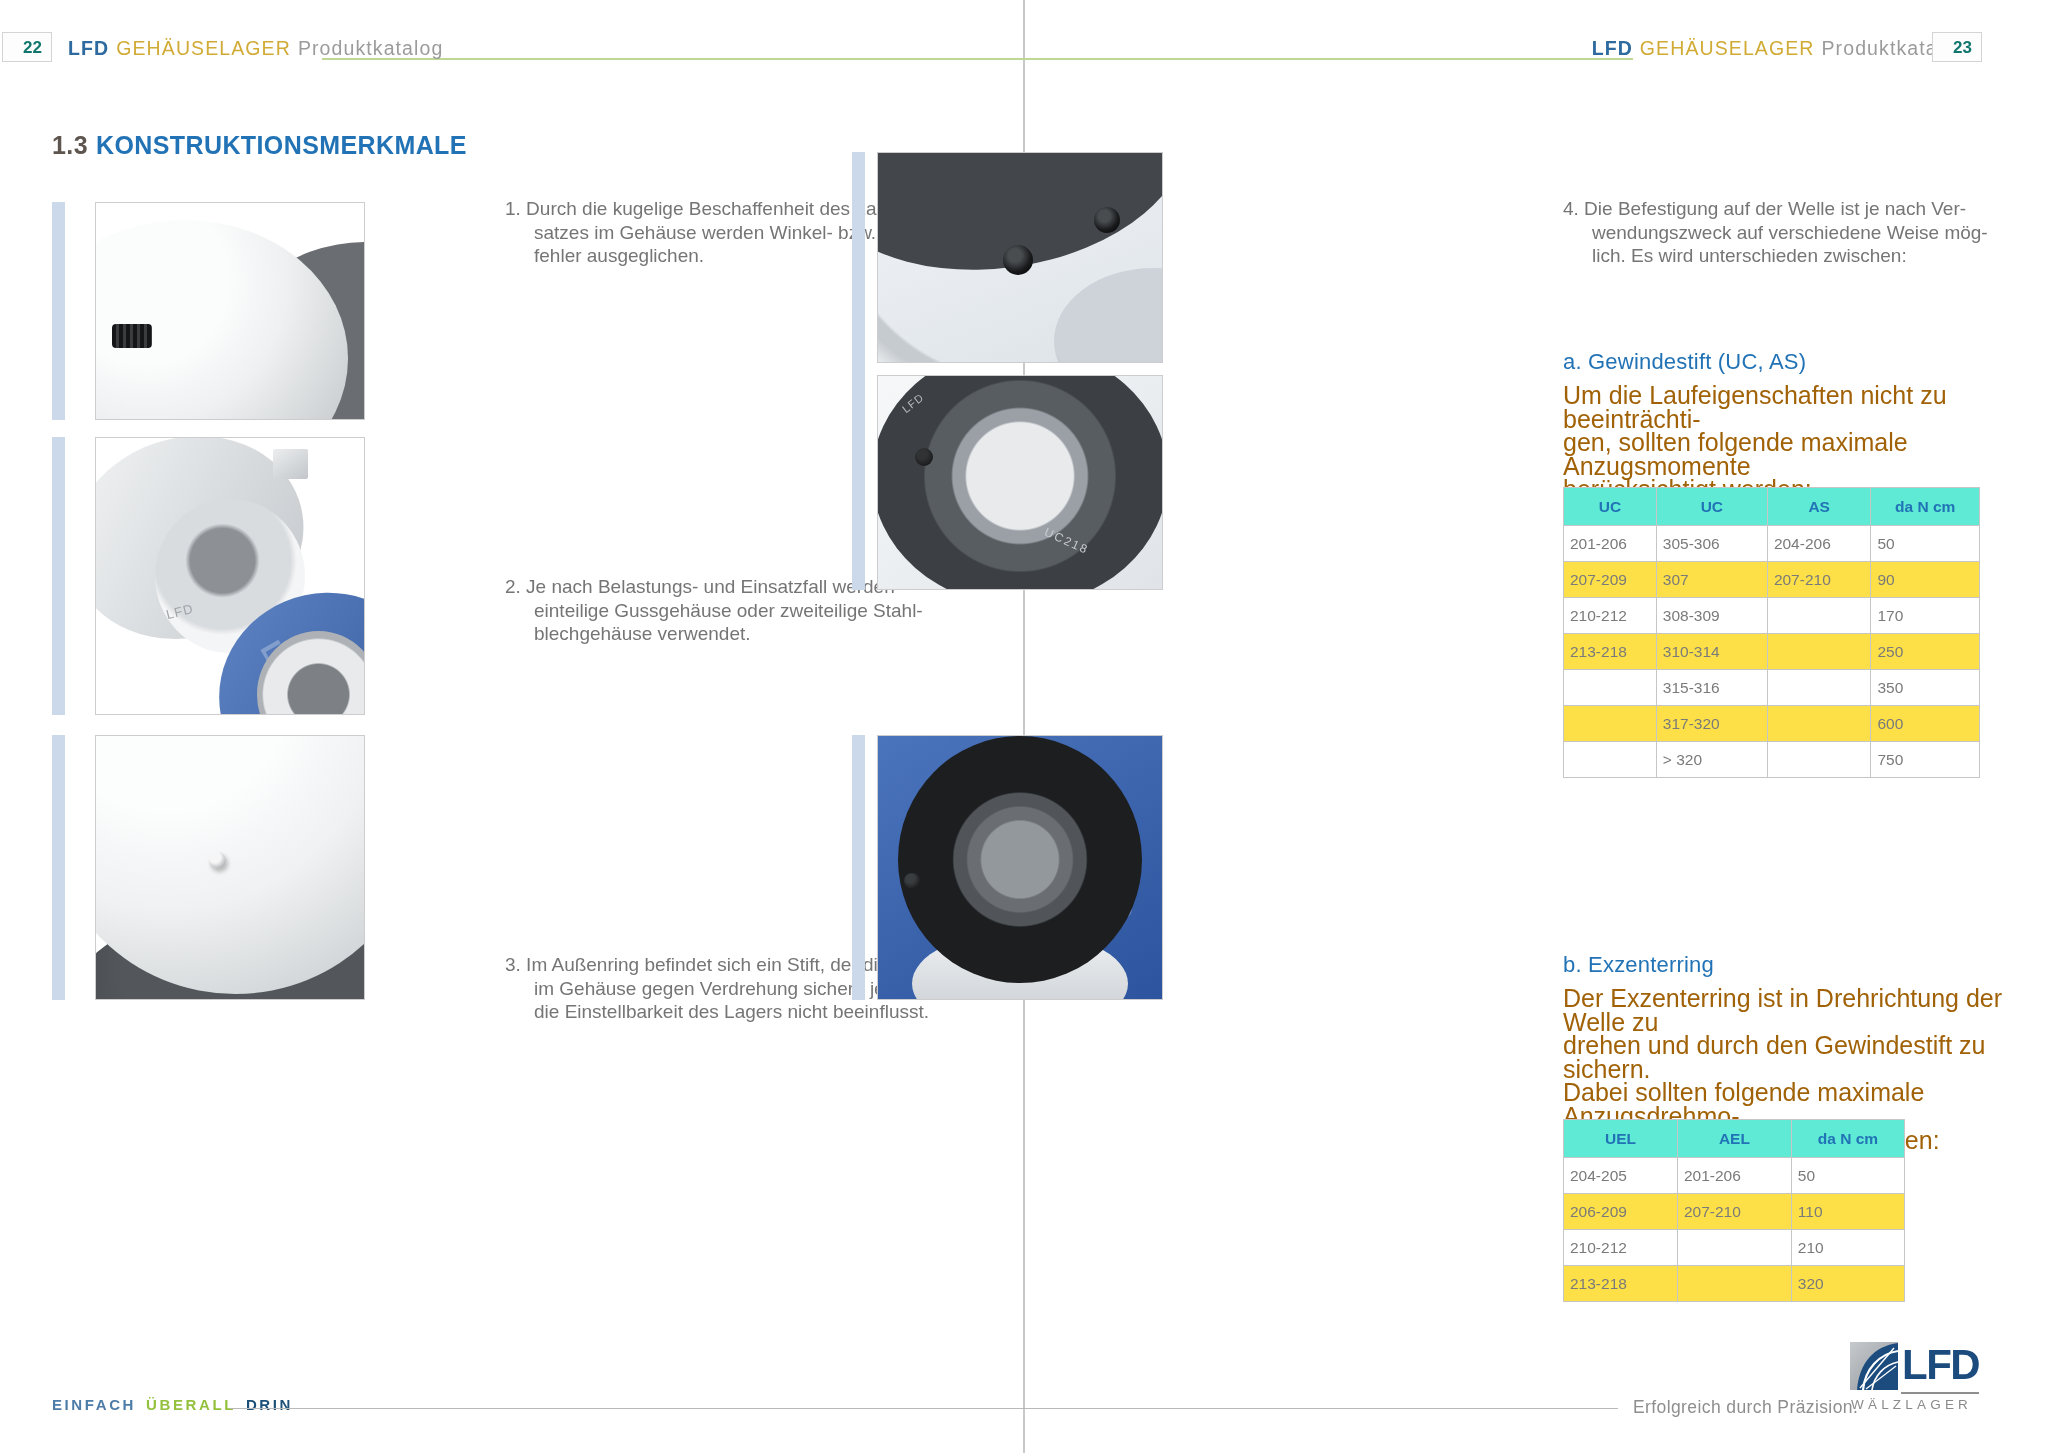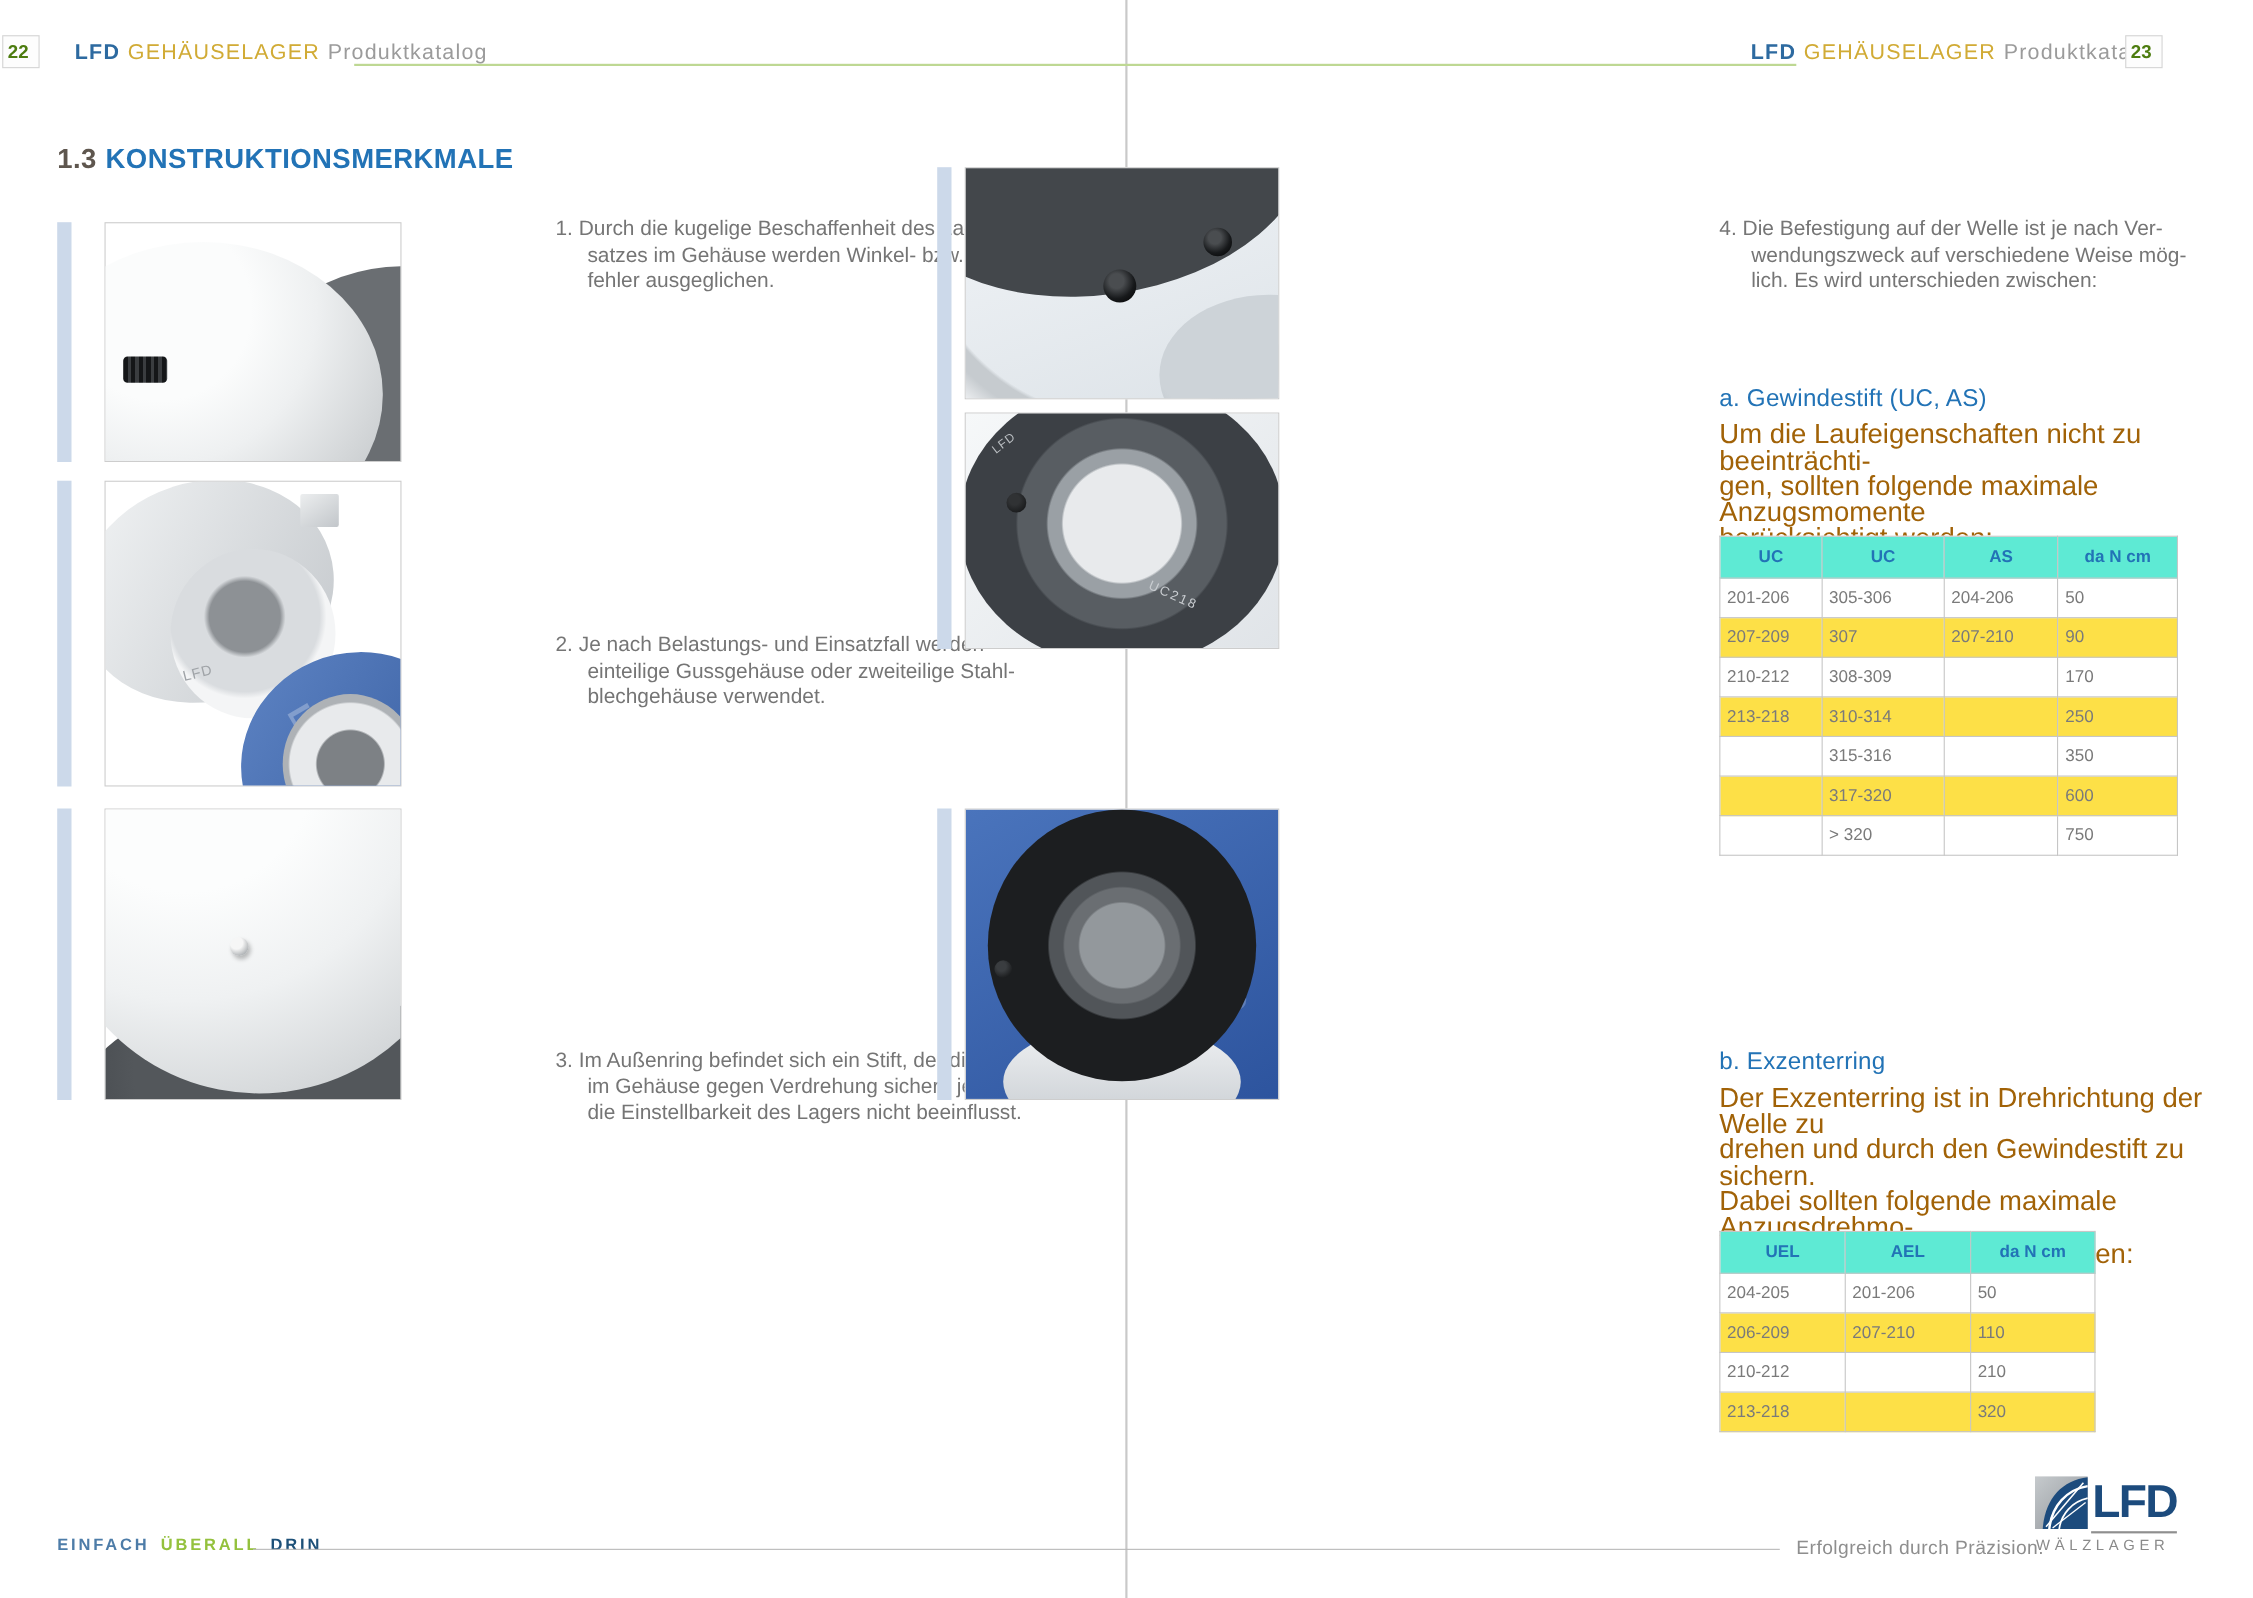--- a/index.html
+++ b/index.html
@@ -1,22 +1,22 @@
 <!DOCTYPE html>
 <html><head>
 <meta charset="utf-8">
 <style>
   html,body{margin:0;padding:0;background:#ffffff;}
   #spread{position:relative;width:2048px;height:1453px;background:#fff;overflow:hidden;
           font-family:"Liberation Sans",sans-serif;}
   .abs{position:absolute;}
 
   
-  .pagebox{position:absolute;top:32px;width:34px;height:30px;border:1px solid #d4d4d4;
-           background:#fdfdfd;font-size:17px;font-weight:bold;color:#4d7c0f;
+  .pagebox{position:absolute;top:32px;width:50px;height:30px;border:1px solid #d4d4d4;
+           background:#fdfdfd;font-size:17px;font-weight:bold;color:#0f766e;
            line-height:30px;text-align:right;padding-right:9px;box-sizing:border-box;}
   .hdr{position:absolute;top:37px;font-size:19.5px;letter-spacing:1.1px;white-space:nowrap;}
   .hdr .b{color:#2d6aa0;font-weight:bold;}
   .hdr .g{color:#d1ab35;}
   .hdr .p{color:#9b9b9b;}
   .hdr span{margin-right:7px;}
   .greenline{position:absolute;top:58px;left:322px;width:1311px;height:2px;background:#bed893;}
   .divider{position:absolute;left:1023px;top:0;width:2px;height:1453px;background:#c9c9c9;}
 
   

